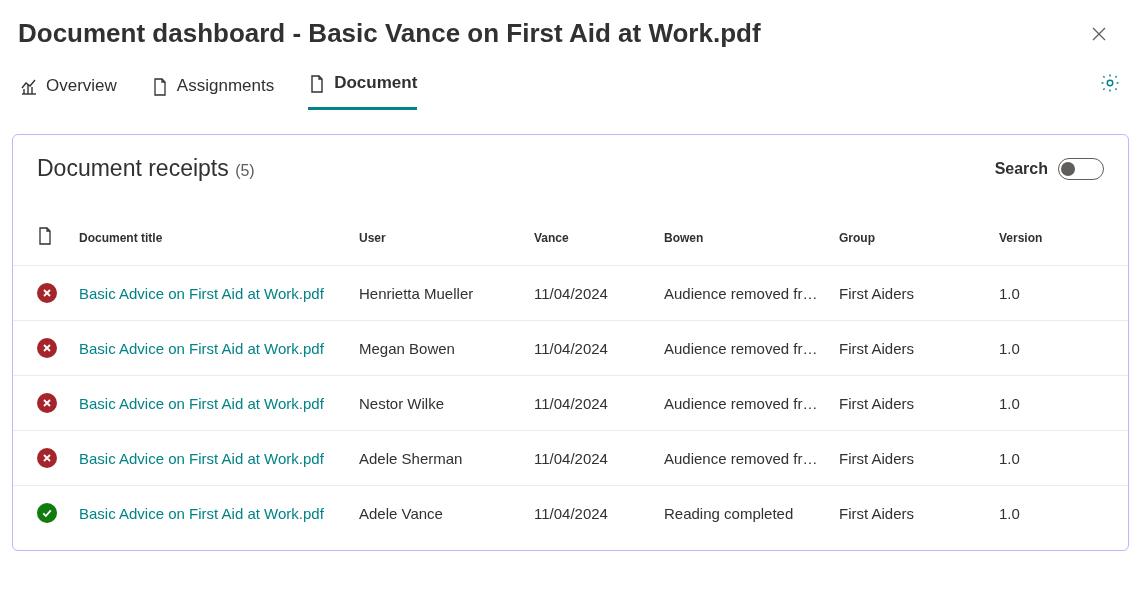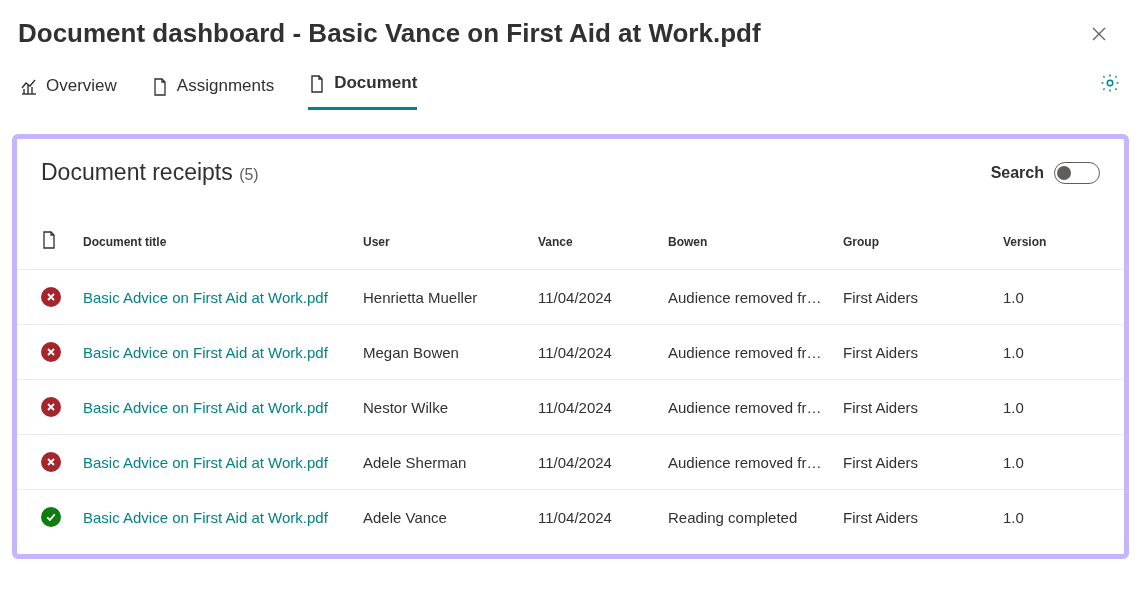--- a/index.html
+++ b/index.html
@@ -8,21 +8,21 @@
   .title  { font-size:26px; font-weight:600; color:#323130; }
   .close-btn { width:28px; height:28px; display:flex; align-items:center; justify-content:center; cursor:pointer; font-size:18px; color:#605e5c; user-select:none; }
   .close-btn svg { stroke:#605e5c; }
   .top-row { display:flex; align-items:center; justify-content:space-between; padding:0 20px 0 18px; }
   .tabs { display:flex; gap:34px; padding:14px 0 0 2px; }
   .tab  { display:flex; align-items:flex-end; gap:8px; font-size:17px; color:#323130; padding-bottom:14px; cursor:pointer; }
   .tab.active { font-weight:600; border-bottom:3px solid #038387; }
   .tab-icon { width:18px; height:18px; display:flex; align-items:center; justify-content:center; }
   .gear { cursor:pointer; color:#038387; }
   .gear svg { stroke:#038387; fill:none; }
-  .panel { margin:24px 12px 0 12px; background:#fff; border:5px solid #c4b5fd; border-radius:6px; padding:20px 0 10px 0; box-shadow:0 1px 2px rgba(0,0,0,0.03); }
+  .panel { margin:24px 12px 0 12px; background:#fff; border:1px solid #c4b5fd; border-radius:6px; padding:20px 0 10px 0; box-shadow:0 1px 2px rgba(0,0,0,0.03); }
   .panel-head { display:flex; align-items:center; justify-content:space-between; padding:0 24px 28px 24px; }
   .panel-title { font-size:23px; font-weight:400; color:#323130; }
   .panel-title .count { font-size:16px; color:#605e5c; }
   .search-wrap { display:flex; align-items:center; gap:10px; }
   .search-label { font-size:16px; font-weight:600; }
   .toggle { width:46px; height:22px; border:1px solid #605e5c; border-radius:12px; display:flex; align-items:center; padding:2px; cursor:pointer; }
   .toggle-knob { width:14px; height:14px; background:#605e5c; border-radius:50%; }
   table { width:100%; border-collapse:collapse; }
   th,td { text-align:left; font-size:15px; padding:17px 6px; border-bottom:1px solid #edebe9; vertical-align:middle; }
   tr:last-child td { border-bottom:none; }

